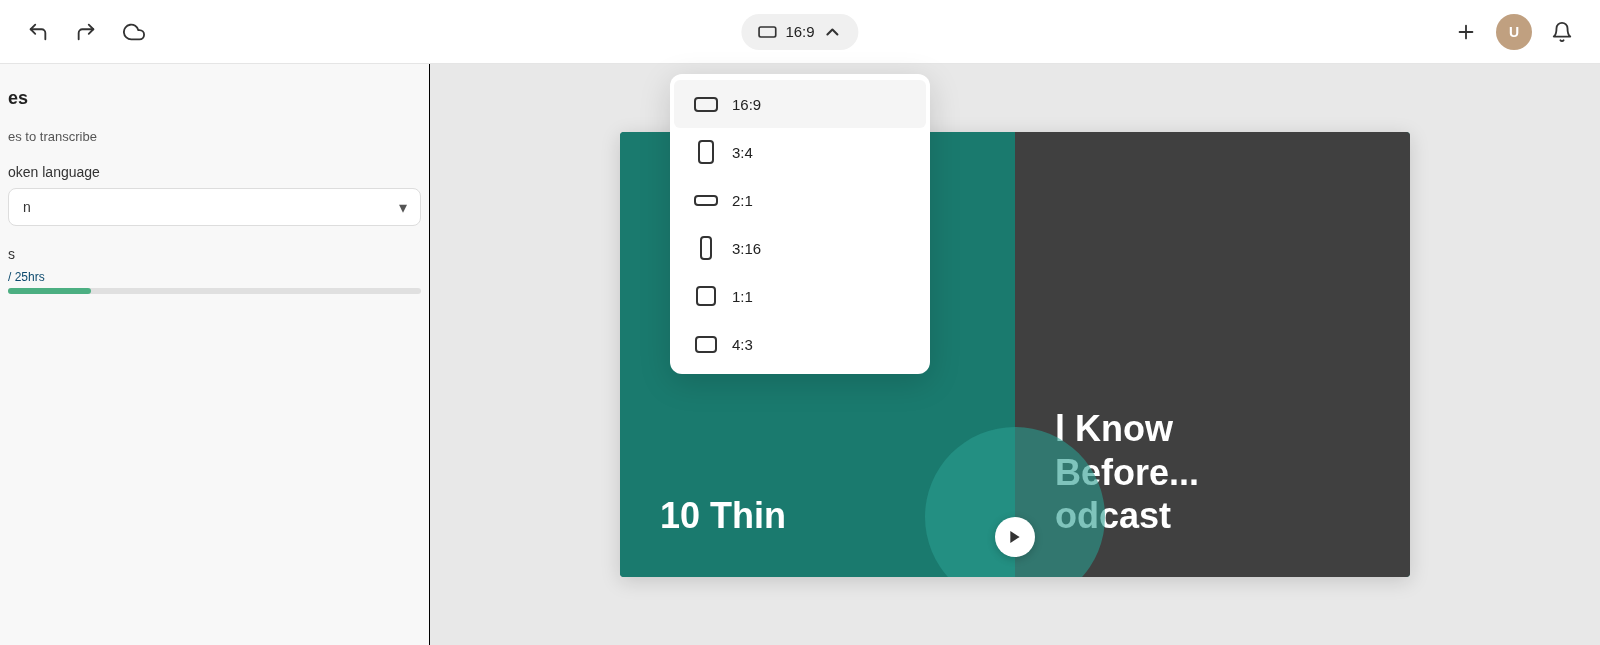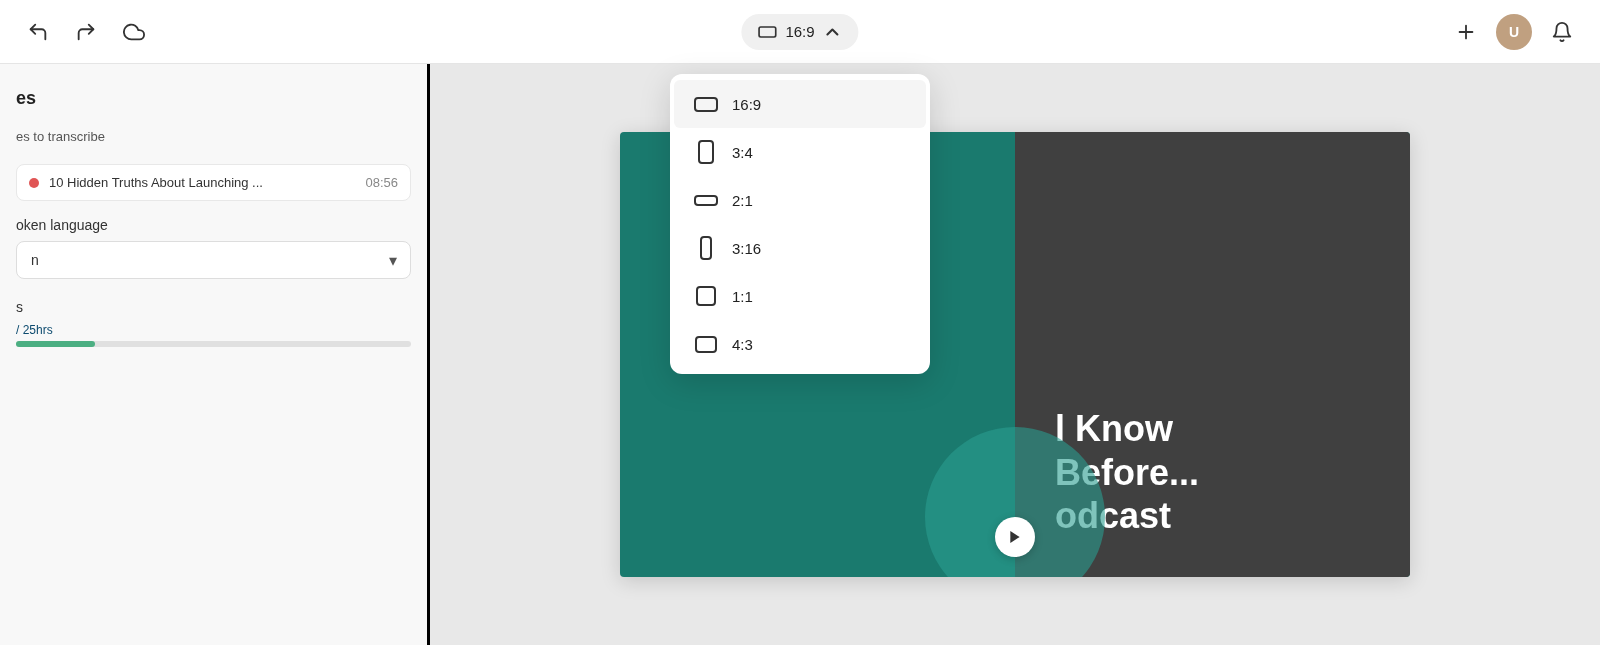--- a/index.html
+++ b/index.html
@@ -90,22 +90,22 @@
       color: #333;
     }
 
     
     .sidebar {
       position: absolute;
       top: 64px; left: 0;
       width: 430px;
       height: calc(645px - 64px);
       background: #f8f8f8;
-      border-right: 3px solid #000000;
-      padding: 24px 16px;
+      border-right: 1px solid #000000;
+      padding: 24px 8px;
       overflow: hidden;
     }
     .sidebar-section-title {
       font-size: 18px;
       font-weight: 700;
       color: #222;
       margin-bottom: 20px;
     }
     .sidebar-label {
       font-size: 13px;
@@ -360,25 +360,20 @@
       </svg>
     </button>
   </div>
 </div>
 
 <div class="sidebar">
   <div class="sidebar-section-title">es</div>
 
   <div class="sidebar-label">es to transcribe</div>
 
-  <div class="file-item">
-    <div class="file-dot"></div>
-    <span class="file-name">10 Hidden Truths About Launching ...</span>
-    <span class="file-duration">08:56</span>
-  </div>
 
   <div class="spoken-lang-label">oken language</div>
 
   <div class="lang-select-wrapper">
     <select class="lang-select">
       <option>n</option>
       <option>English</option>
       <option>Spanish</option>
       <option>French</option>
     </select>
@@ -386,20 +381,23 @@
 
   <div class="credits-label">s</div>
   <div class="credits-text">/ 25hrs</div>
   <div class="credits-bar-wrapper">
     <div class="credits-bar"></div>
   </div>
 </div>
 
 <div class="main">
   <div class="slide-preview">
+    <div class="slide-preview-left">
+      <div class="slide-text">10 Thin</div>
+    </div>
     <div class="slide-preview-right">
       <div class="slide-text">l Know<br>Before...<br>odcast</div>
     </div>
     <div class="slide-circle"></div>
     <div class="slide-play-btn">
       <svg width="16" height="16" viewBox="0 0 24 24" fill="#333">
         <polygon points="5 3 19 12 5 21 5 3"></polygon>
       </svg>
     </div>
   </div>

